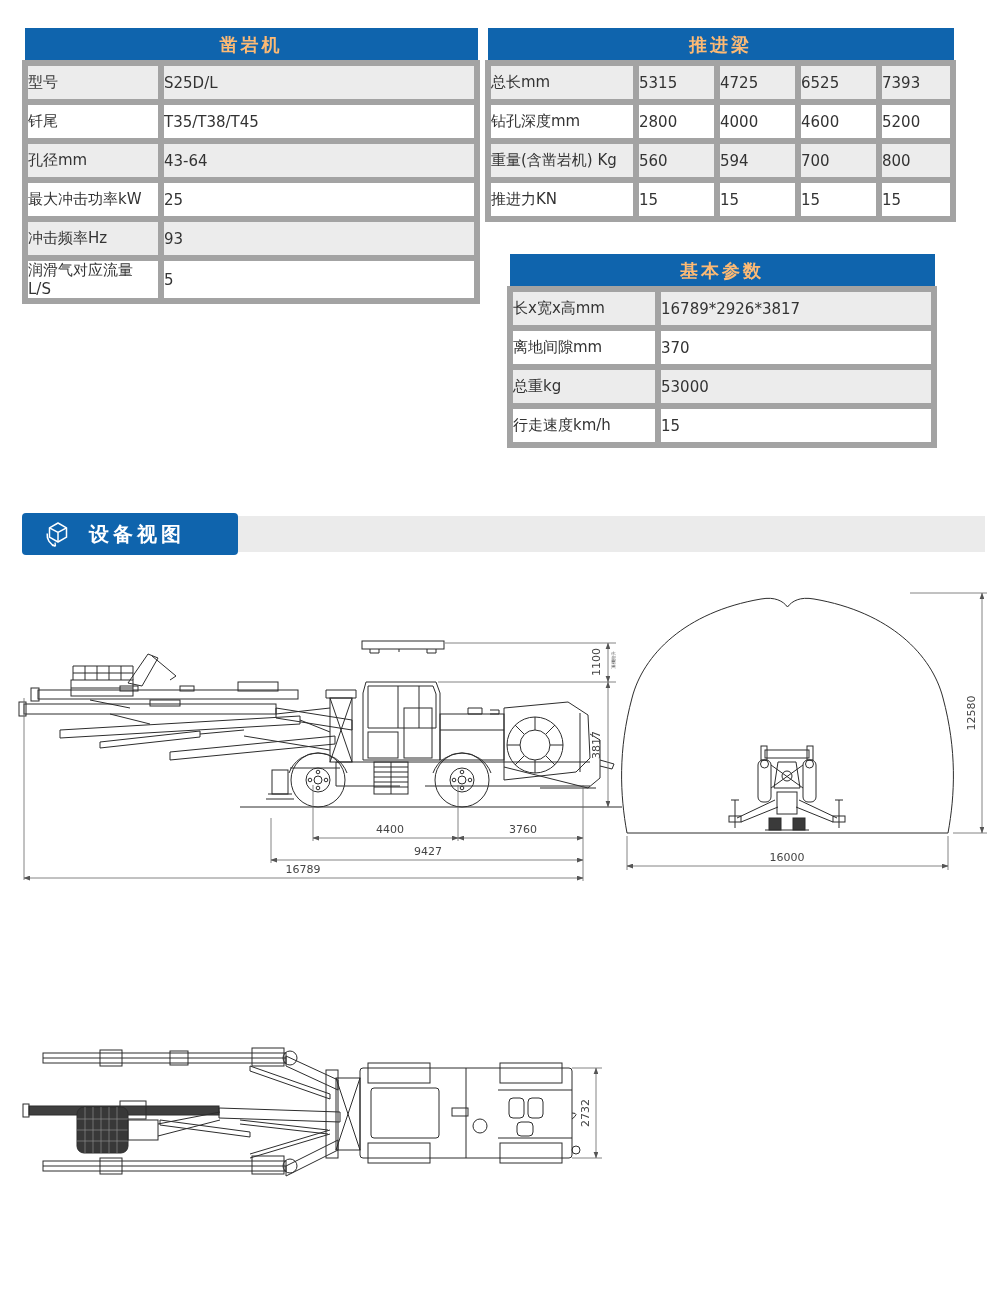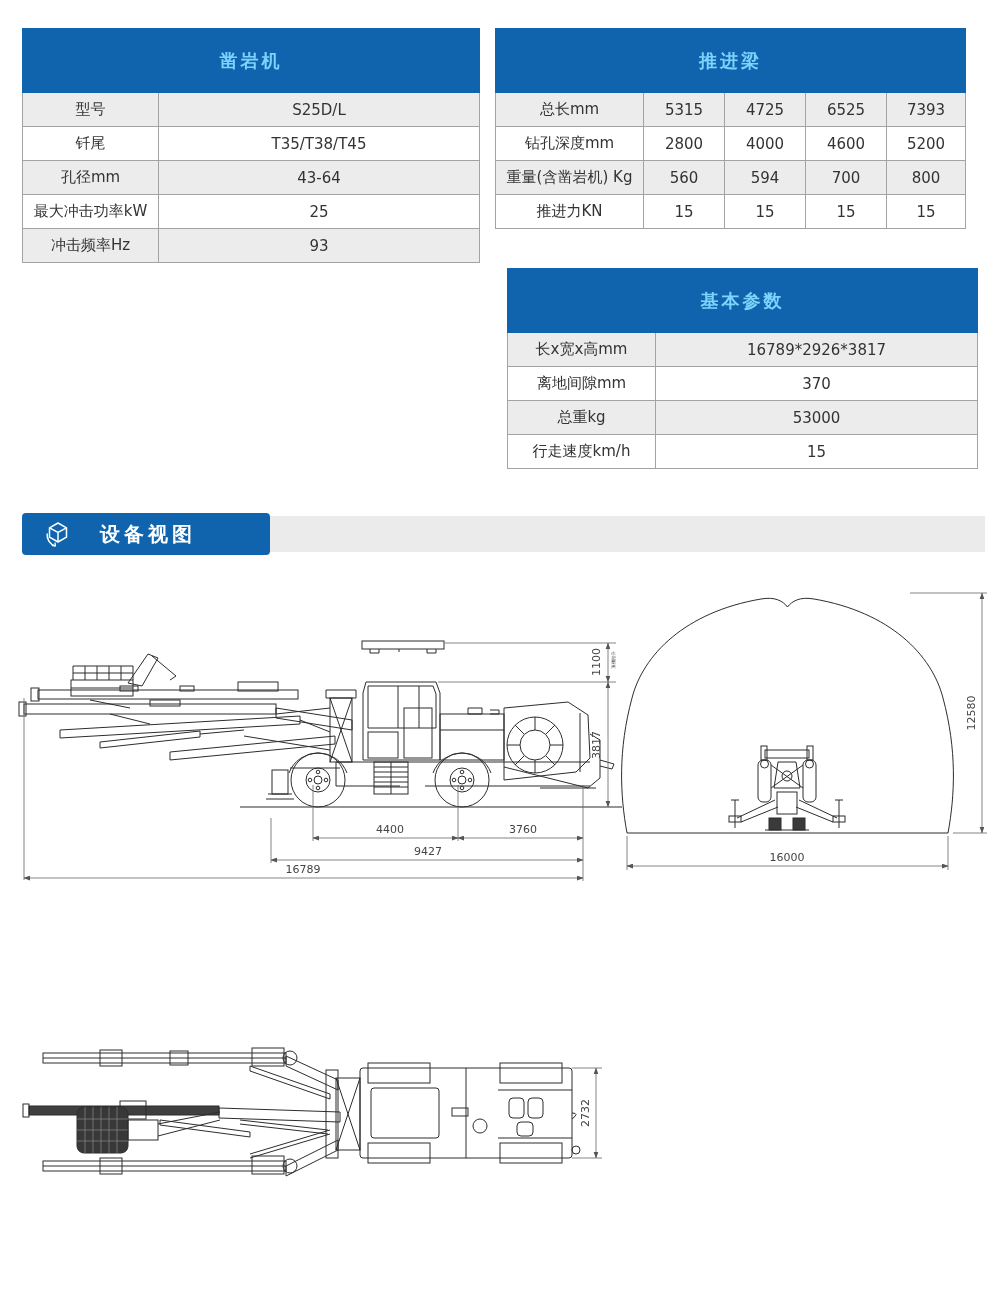--- a/index.html
+++ b/index.html
@@ -1,29 +1,29 @@
 <!DOCTYPE html>
 <html><head>
 <meta charset="utf-8">
 <style>
   html,body{margin:0;padding:0;background:#fff;}
   body{font-family:"DejaVu Sans","Liberation Sans",sans-serif;color:#333;}
   #page{position:relative;width:1000px;height:1291px;background:#fff;overflow:hidden;}
 
   table.spec{border-collapse:collapse;position:absolute;table-layout:fixed;}
-  table.spec th{background:var(--blue);color:#7dd3fc;font-size:18px;font-weight:bold;
-    letter-spacing:3px;height:31px;padding:16px;border:1px solid var(--blue);}
-  table.spec td{height:33px;padding:0;text-align:center;font-size:15px;color:#333;
-    border:1px solid #a3a3a3;background:#fff;margin-top:28px;}
+  table.spec th{background:var(--blue);color:#fdba74;font-size:18px;font-weight:bold;
+    letter-spacing:3px;height:31px;padding:0;border:1px solid var(--blue);}
+  table.spec td{height:33px;padding:0;font-size:15px;color:#333;
+    border:6px solid #a3a3a3;background:#fff;margin-top:28px;}
   table.spec tbody tr:nth-child(odd) td{background:#ececec;}
 
   #banner{position:absolute;left:22px;top:513px;width:963px;height:42px;}
   #banner .strip{position:absolute;left:208px;top:3px;width:755px;height:36px;background:#ebebeb;}
-  #banner .chip{position:absolute;left:0;top:0;width:248px;height:42px;background:var(--blue);
-    border-radius:4px;display:flex;align-items:center;gap:28px;padding-left:22px;box-sizing:border-box;}
+  #banner .chip{position:absolute;left:0;top:0;width:216px;height:42px;background:var(--blue);
+    border-radius:4px;display:flex;align-items:center;gap:17px;padding-left:22px;box-sizing:border-box;}
   #banner .chip span{color:#fff;font-size:20px;font-weight:bold;letter-spacing:4px;}
 
   svg.drawing{position:absolute;overflow:visible;}
   .mline{stroke:#2d2d2d;stroke-width:1;fill:none;}
   .dline{stroke:#666;stroke-width:.8;fill:none;}
   .dtext{fill:#444;font-size:11px;font-family:"DejaVu Sans","Liberation Sans",sans-serif;}
   .dtiny{fill:#555;font-size:4.5px;font-family:"DejaVu Sans","Liberation Sans",sans-serif;}
 </style>
 </head>
 <body>
@@ -54,24 +54,28 @@
           <td>43-64</td>
         </tr>
       <tr>
           <td>最大冲击功率kW</td>
           <td>25</td>
         </tr>
       <tr>
           <td>冲击频率Hz</td>
           <td>93</td>
         </tr>
+      <tr>
+          <td>润滑气对应流量 L/S</td>
+          <td>5</td>
+        </tr>
     </tbody>
   </table>
 
-  <table class="spec" style="left:495px;top:28px;width:471px">
+  <table class="spec" style="left:485px;top:28px;width:471px">
     <colgroup>
         <col style="width:148px">
         <col style="width:81px">
         <col style="width:81px">
         <col style="width:81px">
         <col>
       </colgroup>
     <thead>
         <tr>
           <th colspan="5">推进梁</th>
@@ -102,21 +106,21 @@
       <tr>
           <td>推进力KN</td>
           <td>15</td>
           <td>15</td>
           <td>15</td>
           <td>15</td>
         </tr>
     </tbody>
   </table>
 
-  <table class="spec" style="left:507px;top:268px;width:471px">
+  <table class="spec" style="left:507px;top:254px;width:430px">
     <colgroup>
         <col style="width:148px">
         <col>
       </colgroup>
     <thead>
         <tr>
           <th colspan="2">基本参数</th>
         </tr>
       </thead>
     <tbody>

